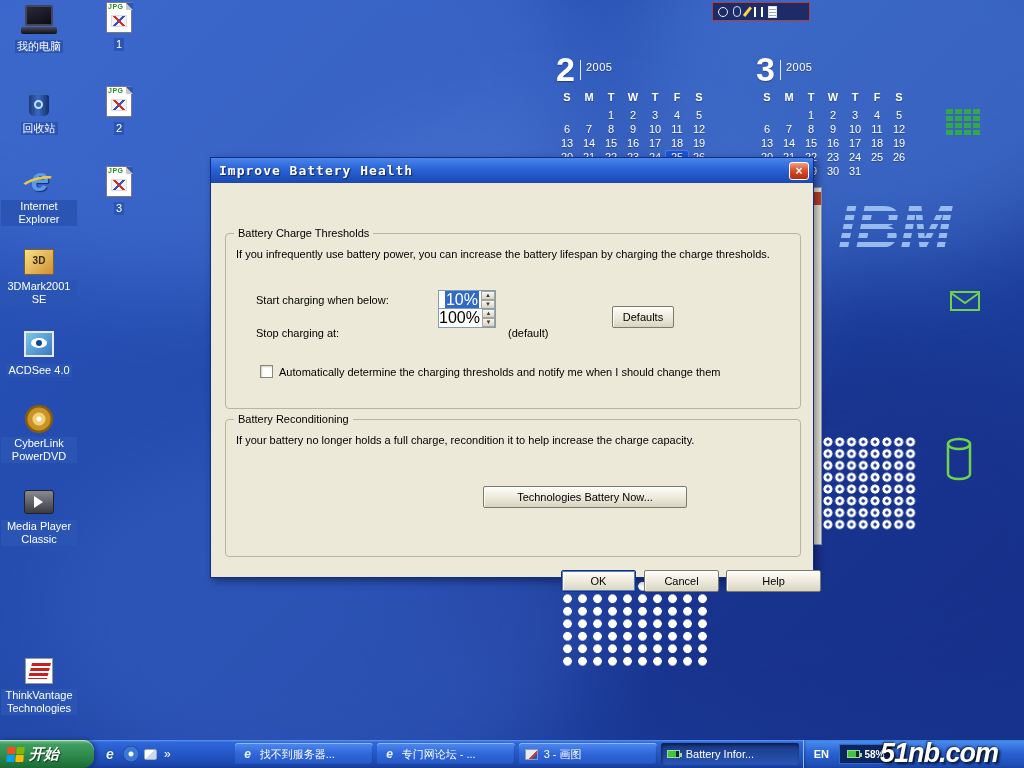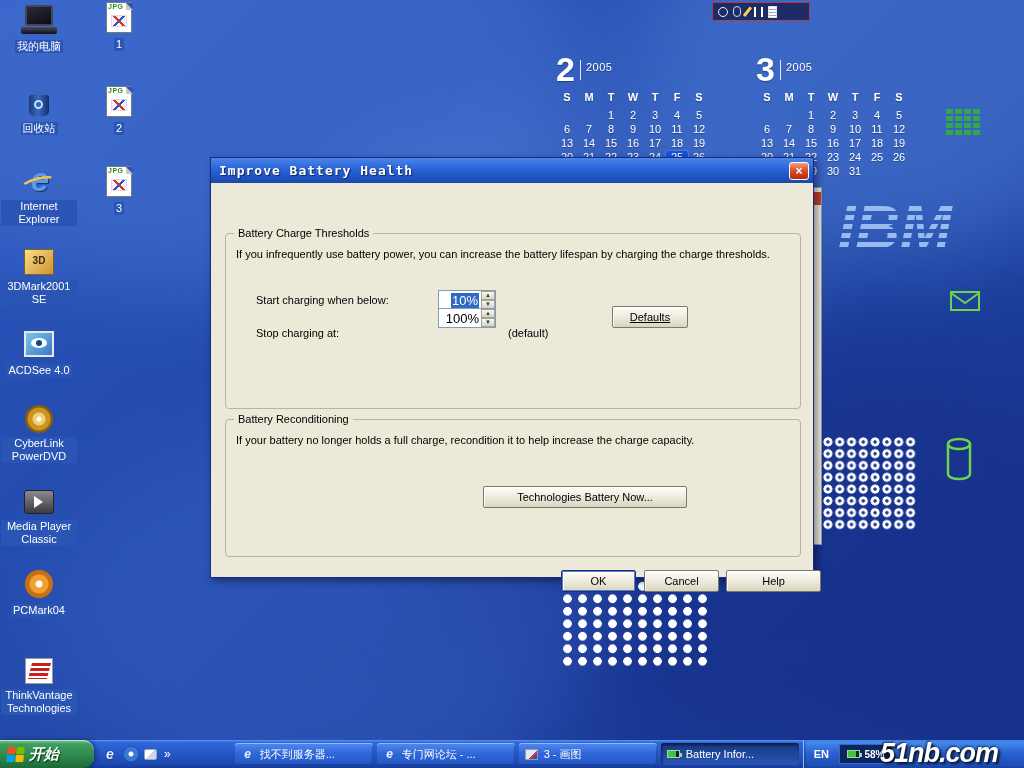--- a/index.html
+++ b/index.html
@@ -88,30 +88,30 @@
   .client{position:relative;width:100%;height:396px;font-size:11px;color:#000;}
   .groupbox{position:absolute;border:1px solid #b8b4a2;border-radius:4px;margin-top:12px;}
   .g1{left:14px;top:38px;width:576px;height:176px;}
   .g2{left:14px;top:224px;width:576px;height:138px;}
   .gb-title{position:absolute;top:-7px;left:8px;background:#ece9d8;padding:0 4px;font-size:11px;}
   .gb-desc{position:absolute;left:10px;top:14px;width:560px;white-space:nowrap;}
   .f-label,.suffix{position:absolute;white-space:nowrap;}
   .l1{left:30px;top:60px;} .l2{left:30px;top:93px;} .suffix{left:282px;top:93px;}
   .spinner{position:absolute;width:58px;height:20px;background:#fff;border:1px solid #7f9db9;display:flex;}
   .s1{left:212px;top:56px;} .s2{left:212px;top:74px;}
-  .spin-val{flex:1;display:flex;align-items:center;justify-content:flex-end;padding-right:2px;font-size:13px;}
+  .spin-val{flex:1;display:flex;align-items:center;justify-content:flex-end;padding-right:2px;font-size:16px;}
   .spin-val .sel{background:#316ac5;color:#fff;padding:0 1px;}
   .spin-arrows{width:14px;display:flex;flex-direction:column;}
   .spin-arrows div{flex:1;background:linear-gradient(#f8f8f4,#d8d4c4);border:1px solid #a8a494;
     font-size:6px;line-height:7px;text-align:center;color:#3a3a30;}
   .btn{position:absolute;height:22px;background:linear-gradient(180deg,#fefefb,#ece9da 55%,#d8d4c2);
     border:1px solid #7a7a68;border-radius:2px;display:flex;align-items:center;justify-content:center;
     font-size:11px;color:#000;box-shadow:inset 1px 1px 0 #fff;}
   .btn.default{border:1px solid #16337e;box-shadow:inset 0 0 0 1px #5a7ac0, inset 2px 2px 0 #fff;}
-  .defaults-btn{left:386px;top:72px;width:76px;text-decoration:underline;}
+  .defaults-btn{left:386px;top:72px;width:62px;}
   .recond-btn{left:257px;top:66px;width:204px;}
   .ok-btn{left:350px;top:387px;width:75px;}
   .cancel-btn{left:433px;top:387px;width:75px;}
   .help-btn{left:515px;top:387px;width:95px;}
   .check-row{position:absolute;display:flex;align-items:center;gap:6px;white-space:nowrap;}
   .cr1{left:34px;top:131px;} .cr2{left:34px;top:106px;}
   .checkbox{width:13px;height:13px;background:#fff;border:1px solid #8a867a;box-shadow:inset 1px 1px 2px #cfccc0;}
   
   #taskbar{position:absolute;left:0;top:740px;width:1024px;height:28px;z-index:20;display:flex;align-items:center;
     background:linear-gradient(180deg,#5a96f4 0%,#2f68da 8%,#2558c8 45%,#1c49ae 85%,#143a98 100%);}
@@ -353,26 +353,20 @@
       </div>
     <div class="lbl">CyberLink PowerDVD</div>
   </div>
   <div class="desk-icon col1" style="top:486px">
     <div class="ico">
         <span class="mp-body"></span>
         <span class="mp-play"></span>
       </div>
     <div class="lbl">Media Player Classic</div>
   </div>
-  <div class="desk-icon col1" style="top:568px">
-    <div class="ico">
-        <span class="pc-disc"></span>
-      </div>
-    <div class="lbl">PCMark04</div>
-  </div>
   <div class="desk-icon col1" style="top:655px">
     <div class="ico">
         <span class="tv-body"></span>
         <span class="tv-mark"></span>
       </div>
     <div class="lbl">ThinkVantage Technologies</div>
   </div>
 
   <div class="desk-icon col2" style="top:2px">
     <div class="ico">
@@ -431,20 +425,24 @@
           <div class="spin-val">
               <span>100%</span>
             </div>
           <div class="spin-arrows">
             <div>▲</div>
             <div>▼</div>
           </div>
         </div>
         <span class="suffix">(default)</span>
         <div class="btn defaults-btn">Defaults</div>
+        <div class="check-row cr1">
+          <span class="checkbox"></span>
+          <span>Automatically determine the charging thresholds and notify me when I should change them</span>
+        </div>
       </div>
       <div class="groupbox g2">
         <span class="gb-title">Battery Reconditioning</span>
         <div class="gb-desc">If your battery no longer holds a full charge, recondition it to help increase the charge capacity.</div>
         <div class="btn recond-btn">Technologies Battery Now...</div>
       </div>
       <div class="btn default ok-btn">OK</div>
       <div class="btn cancel-btn">Cancel</div>
       <div class="btn help-btn">Help</div>
     </div>

